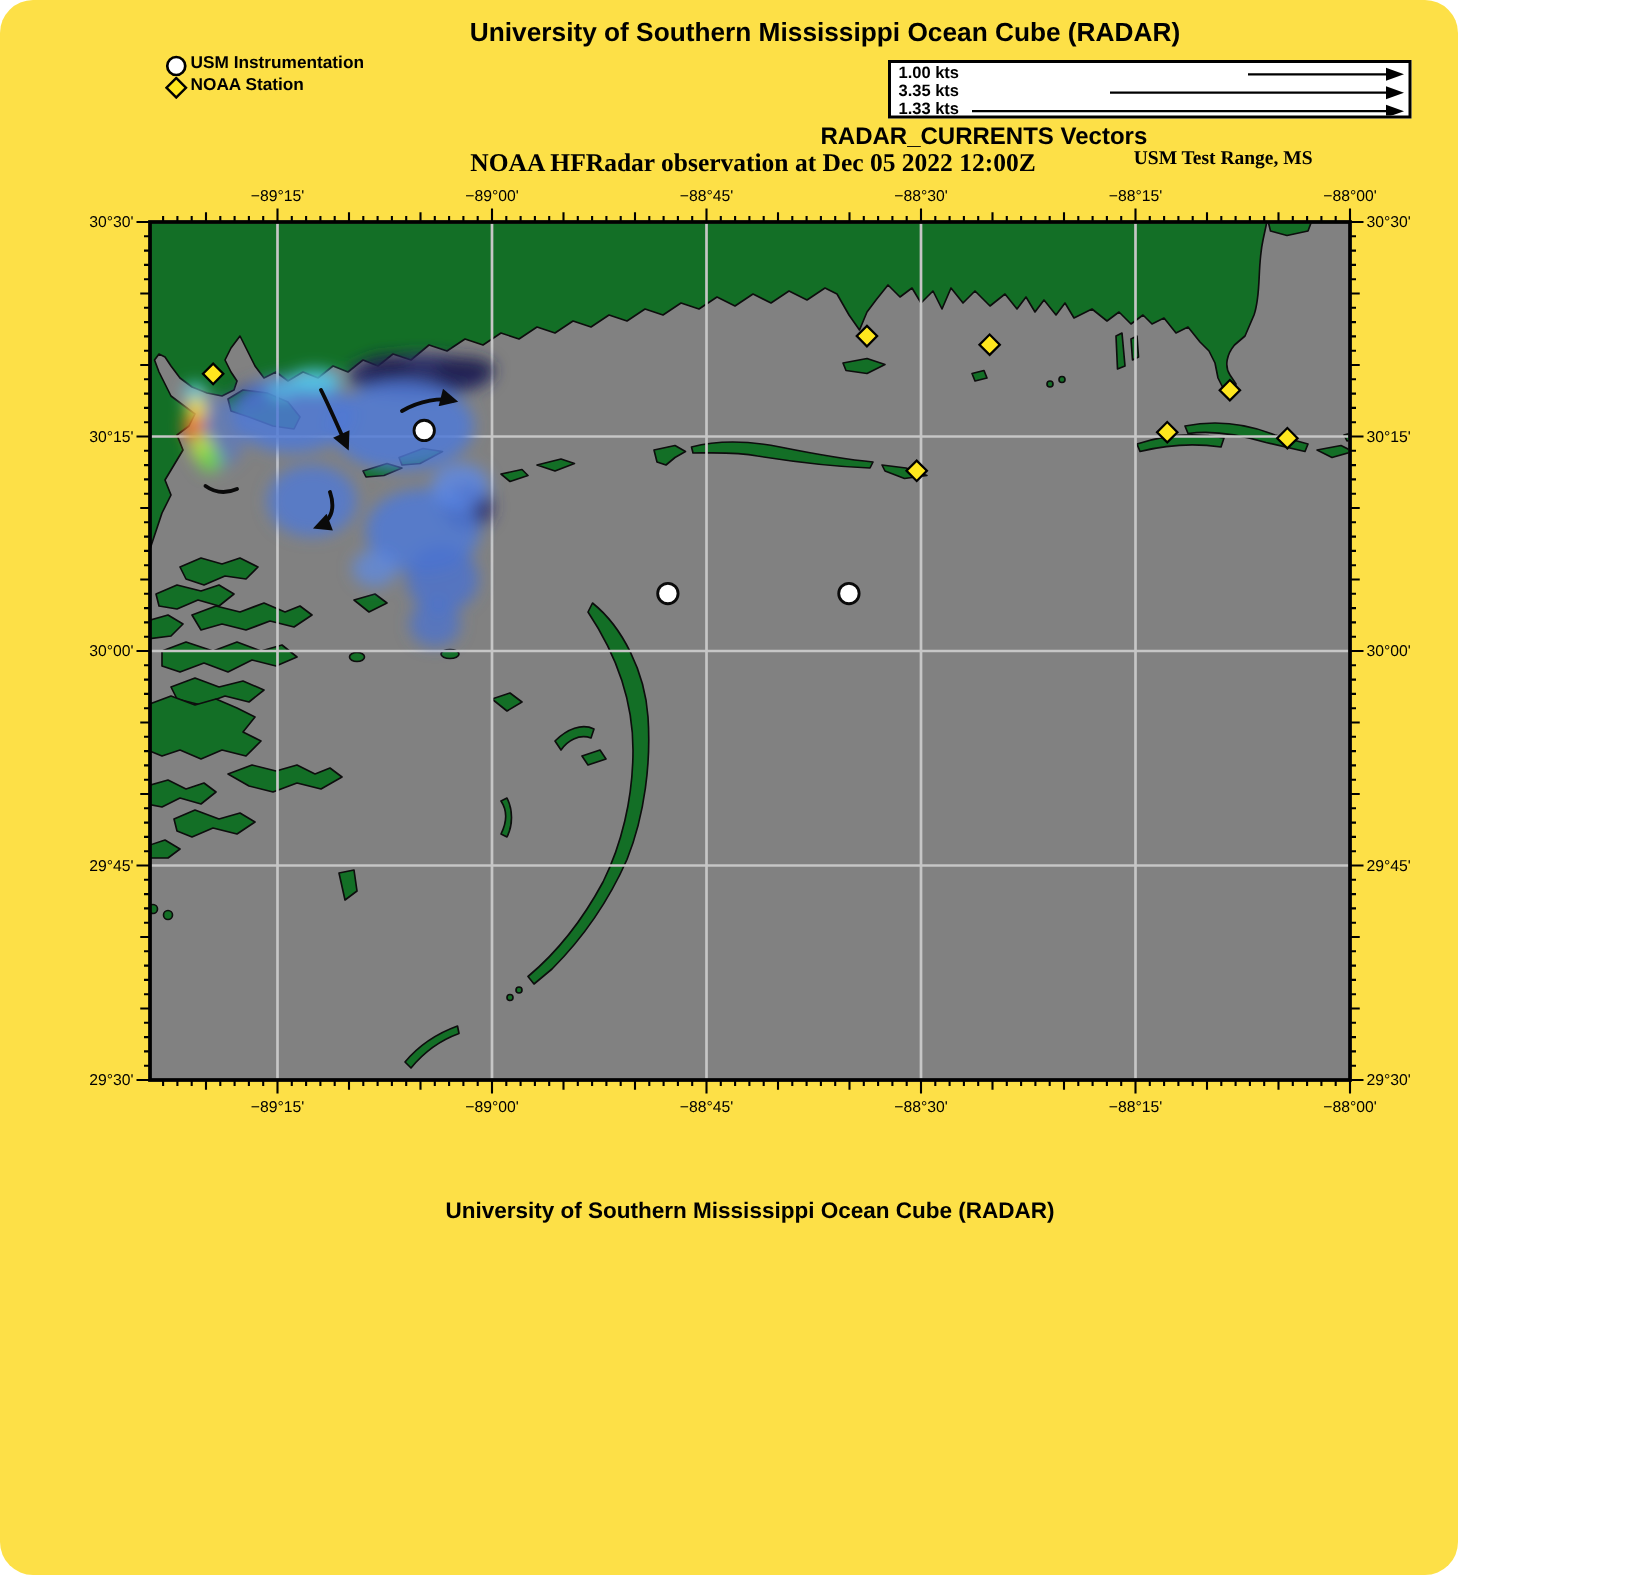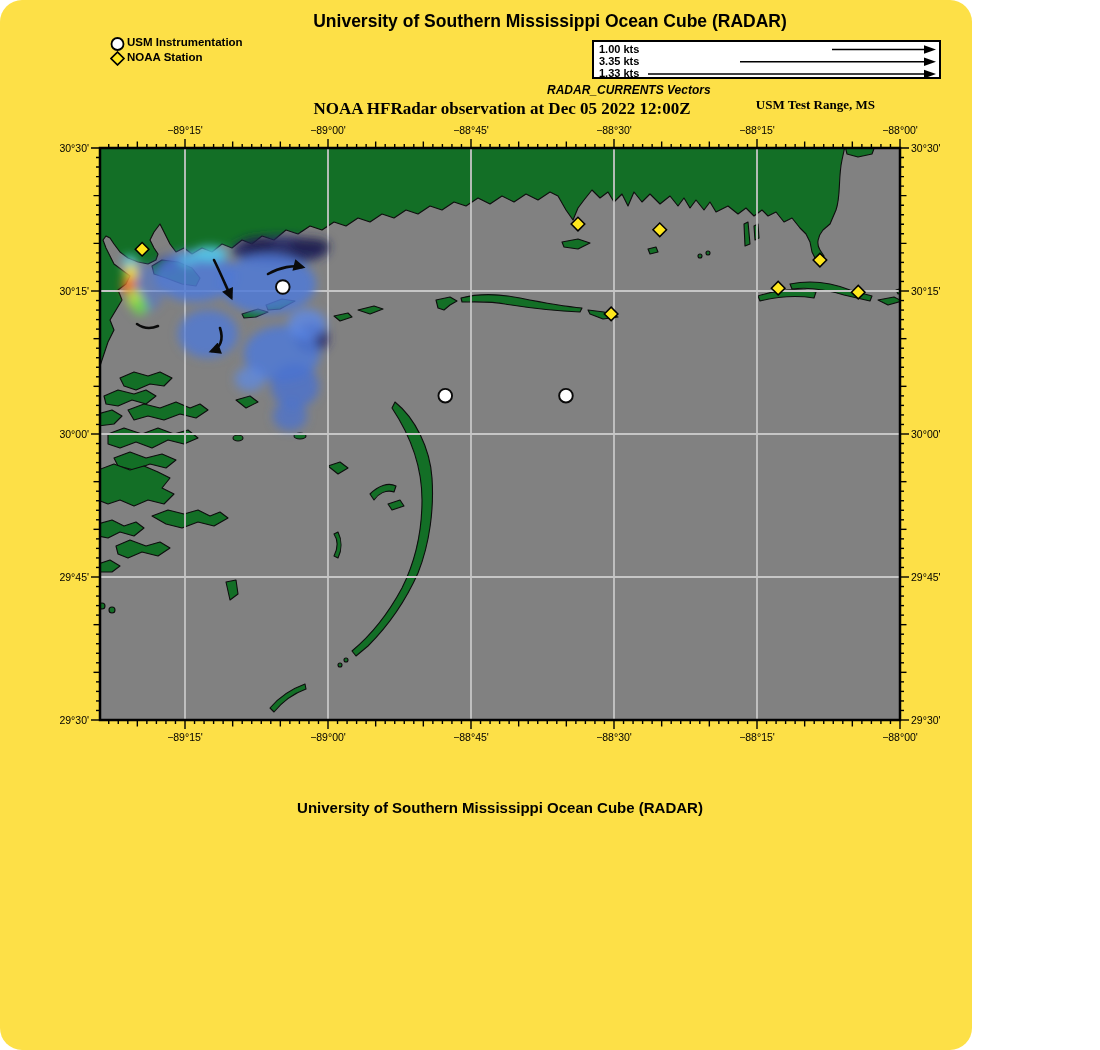--- a/index.html
+++ b/index.html
@@ -15,21 +15,21 @@
             font-family:"Liberation Serif",serif;font-size:13px;font-weight:bold;}
   .marker-legend{position:absolute;left:110px;top:36px;}
   .mk-row{display:flex;align-items:flex-start;height:15px;}
   .mk-row .mk-ic{width:17px;height:15px;flex:0 0 17px;}
   .mk-row .mk-lb{font-size:11.5px;font-weight:bold;white-space:nowrap;}
   .vec-box{position:absolute;left:548px;top:40px;width:349px;height:39px;
            border:2px solid #000;background:#fff;box-sizing:border-box;margin-left:44px;}
   .vec-labels{position:absolute;left:5px;top:1px;}
   .vec-labels div{font-size:11px;font-weight:bold;line-height:12.2px;}
   .vec-svg{position:absolute;left:0;top:0;width:345px;height:35px;}
-  .vec-caption{position:absolute;left:547px;top:83px;font-size:12px;font-weight:bold;font-style:italic;}
+  .vec-caption{position:absolute;left:547px;top:83px;font-size:16px;font-weight:bold;}
   .map-svg{position:absolute;left:55px;top:125px;}
   .colorbar{position:absolute;left:977px;top:285px;width:21px;height:300px;
             border:1.5px solid #000;box-sizing:content-box;}
   .cb-grad{position:absolute;inset:0;}
   .cb-line{position:absolute;left:0;width:100%;height:1.5px;background:rgba(235,235,235,.75);}
   .cb-tick{position:absolute;width:7px;height:1.8px;background:#000;}
   .cb-lab{position:absolute;font-size:12px;}
   .cb-title{position:absolute;left:1022px;top:370px;width:130px;height:20px;
             font-size:12.5px;font-weight:bold;text-align:center;
             transform:rotate(-90deg);transform-origin:65px 65px;}

